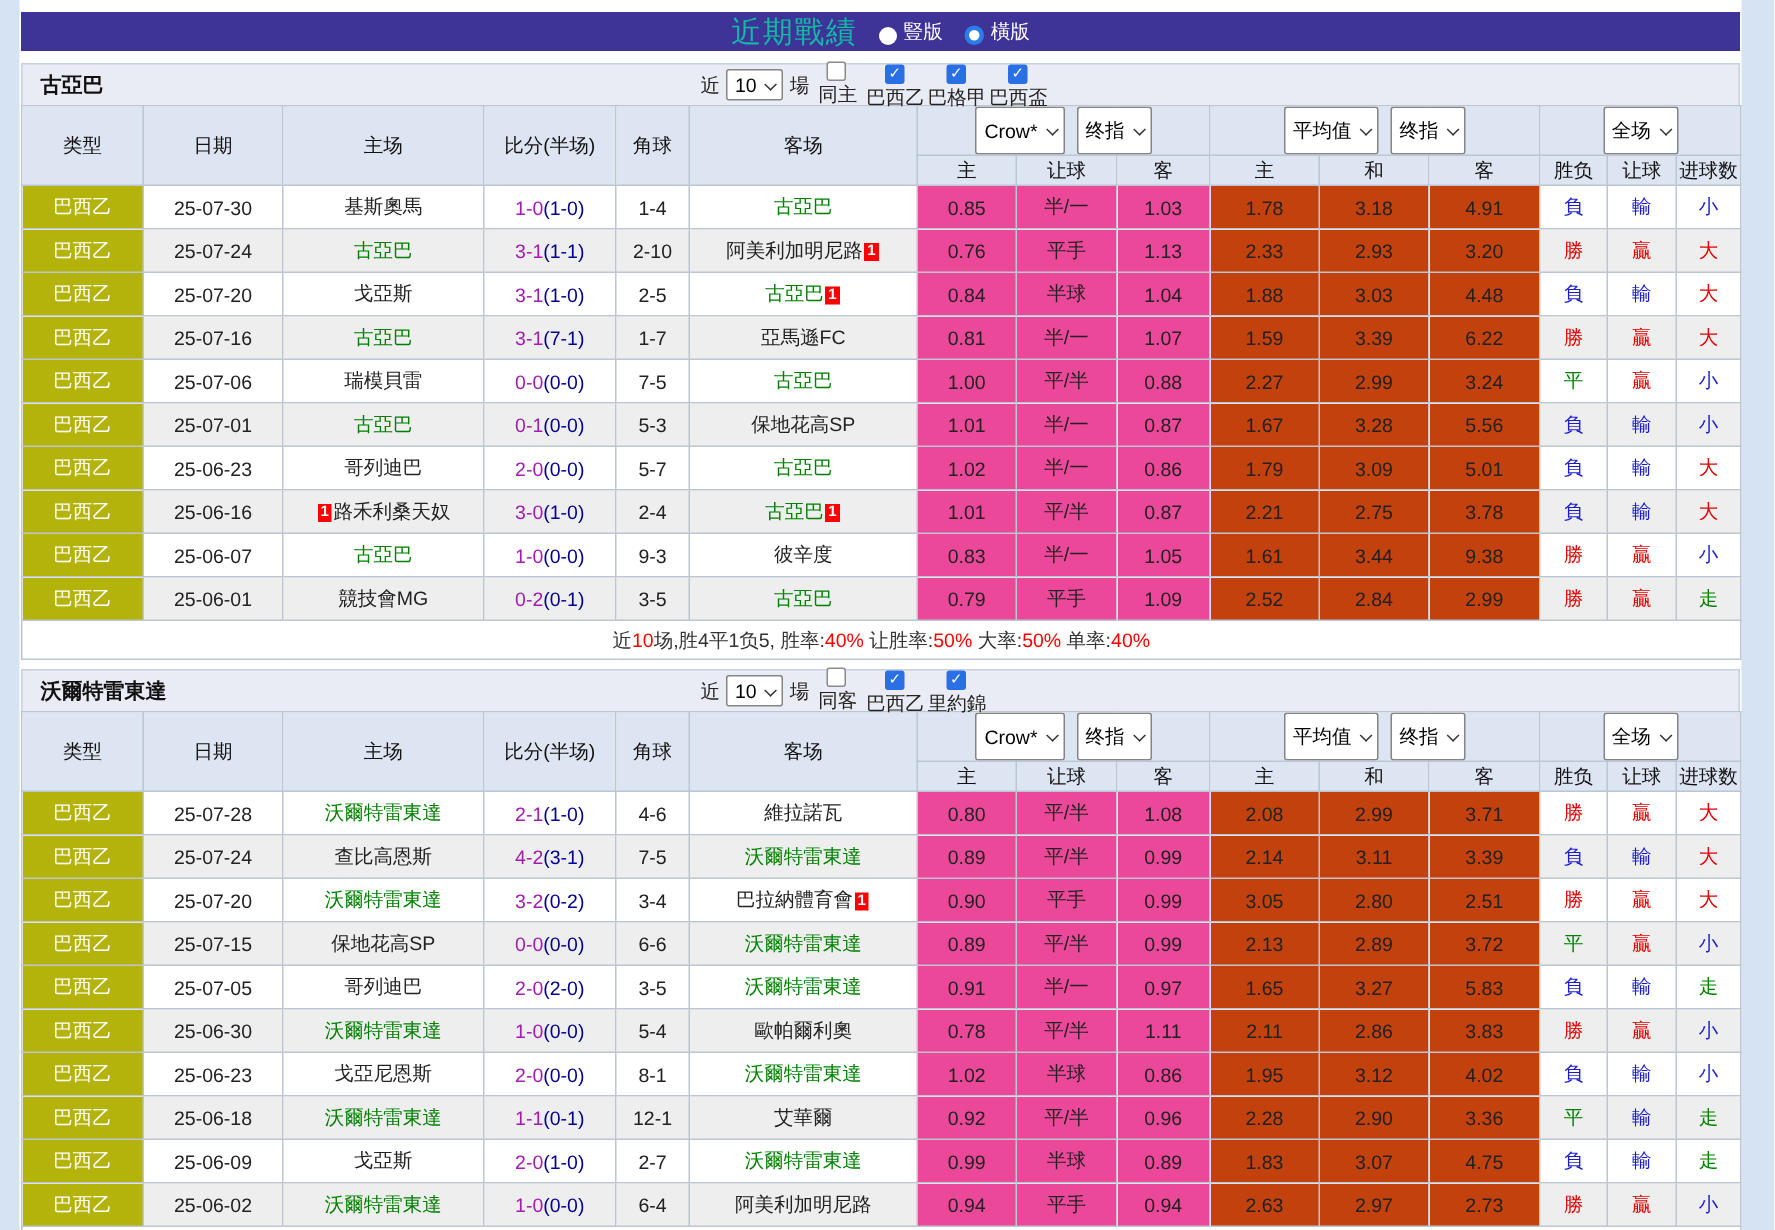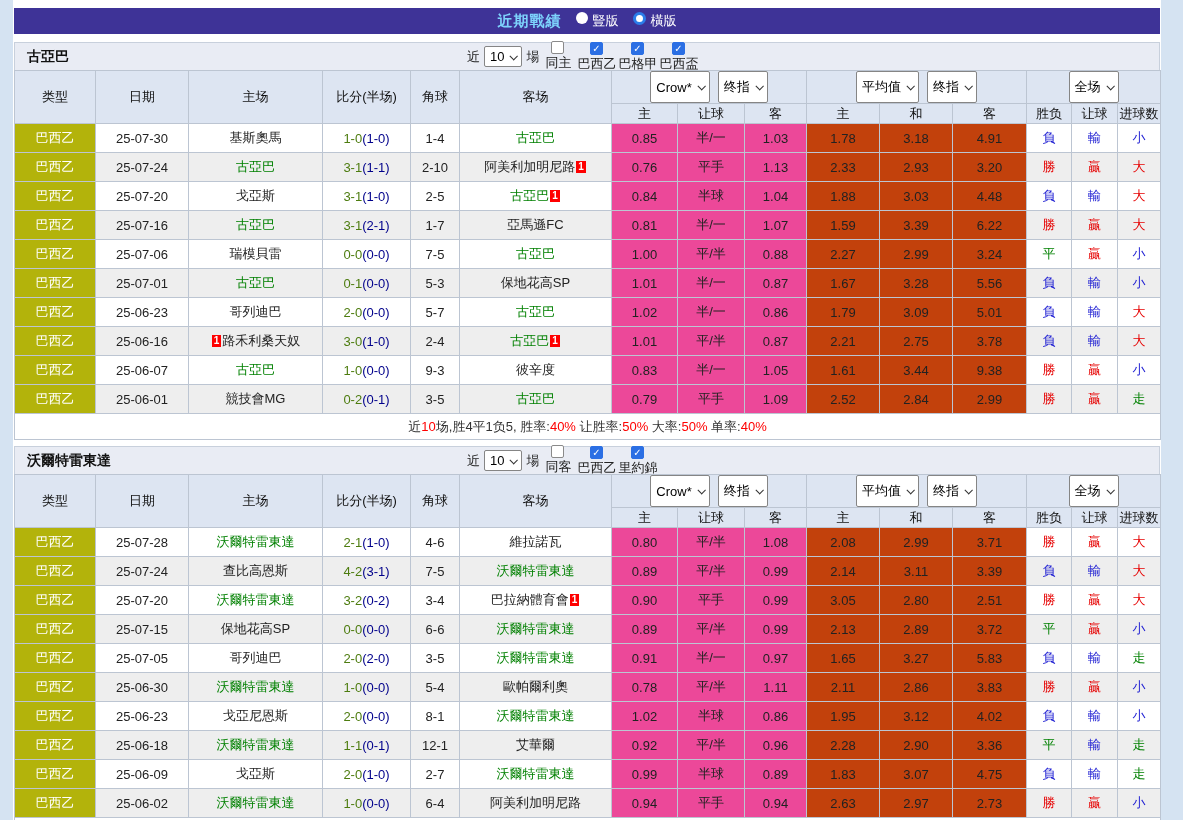--- a/index.html
+++ b/index.html
@@ -8,22 +8,22 @@
     font-family:"Liberation Sans","DejaVu Sans",sans-serif;color:#222;
     overflow:hidden;
   }
   .edge{position:absolute;top:0;height:820px;background:#d5e3f2;}
   .edge.left{left:0;width:13px;}
   .edge.right{left:1161px;width:22px;}
   .content{position:absolute;left:14px;top:8px;width:1146px;}
 
   
   .banner{height:26px;background:#3e3397;display:flex;align-items:center;justify-content:center;gap:14px;margin-bottom:8px;}
-  .banner-title{color:#7dd3fc;font-weight:bold;font-size:15px;letter-spacing:1px;}
-  .radio-opt{display:inline-flex;align-items:flex-start;gap:5px;color:#fff;font-size:13px;cursor:pointer;}
+  .banner-title{color:#14b8a6;font-weight:normal;font-size:20px;letter-spacing:1px;}
+  .radio-opt{display:inline-flex;align-items:flex-end;gap:5px;color:#fff;font-size:13px;cursor:pointer;}
   .radio{width:12px;height:12px;border-radius:50%;background:#fff;display:inline-block;box-sizing:border-box;}
   .radio.on{width:13px;height:13px;border:3.5px solid #2b7de9;background:#fff;}
 
   
   .section-header{height:28px;background:#e9ecf4;position:relative;display:flex;align-items:center;border:1px solid #c8d0dc;border-bottom:none;box-sizing:border-box;}
   .team-name{font-weight:bold;font-size:14px;margin-left:12px;color:#111;}
   .controls{position:absolute;left:452px;top:0;height:100%;display:flex;align-items:center;gap:4px;font-size:13px;color:#222;}
   .select{display:inline-flex;align-items:center;justify-content:space-between;background:#fff;border:1px solid #858585;border-radius:2px;height:21px;padding:0 5px;font-size:13px;color:#000;gap:6px;cursor:pointer;box-sizing:border-box;}
   .chev{width:5px;height:5px;border-right:1.6px solid #333;border-bottom:1.6px solid #333;transform:rotate(45deg) translateY(-1px);display:inline-block;}
   .cb{width:13px;height:13px;box-sizing:border-box;border:1px solid #8a8a8a;border-radius:2px;background:#fff;display:inline-flex;align-items:center;justify-content:center;font-size:10px;line-height:11px;margin-right:1px;}
@@ -37,21 +37,21 @@
   .hdr-top th{height:24px;}
   .hdr-sub th{height:19px;}
   th.group .select{height:32px;}
   th.group{padding:0;}
   .gwrap{display:flex;align-items:center;justify-content:center;gap:8px;}
   tbody td{height:28px;padding:0;background:#fff;}
   td.type{background:#b3b30b;color:#fff;}
   tr.alt td.pl{background:#eeeeee;}
   td.cream{background:#ec4899;}
   td.lblue{background:#c2410c;}
-  .ft{color:#4d7c0f;}
+  .ft{color:#a21caf;}
   .ht{color:#00008b;}
   .tgreen{color:#008000;}
   td.r{color:#e60000;}
   td.b{color:#1a1ad2;}
   td.g{color:#008000;}
   .badge{background:#ff0000;color:#fff;font-size:10px;line-height:12px;display:inline-block;padding:0 2px;margin:0 1px;font-weight:bold;vertical-align:1px;}
   td.summary{height:25px;background:#fff;font-size:13px;}
   .sr{color:#ff0000;}
   .sk{color:#333;}
   .section.second{margin-top:6px;}
@@ -223,21 +223,21 @@
             <td class="lblue">3.03</td>
             <td class="lblue">4.48</td>
             <td class="pl b">負</td>
             <td class="pl b">輸</td>
             <td class="pl r">大</td>
           </tr>
           <tr class="alt">
             <td class="type">巴西乙</td>
             <td class="pl">25-07-16</td>
             <td class="pl"><span class="tgreen">古亞巴</span></td>
-            <td class="pl"><span class="ft">3-1</span><span class="ht">(2-1)</span></td>
+            <td class="pl"><span class="ft">3-1</span><span class="ht">(7-1)</span></td>
             <td class="pl">1-7</td>
             <td class="pl"><span>亞馬遜FC</span></td>
             <td class="cream">0.81</td>
             <td class="cream">半/一</td>
             <td class="cream">1.07</td>
             <td class="lblue">1.59</td>
             <td class="lblue">3.39</td>
             <td class="lblue">6.22</td>
             <td class="pl r">勝</td>
             <td class="pl r">贏</td>

